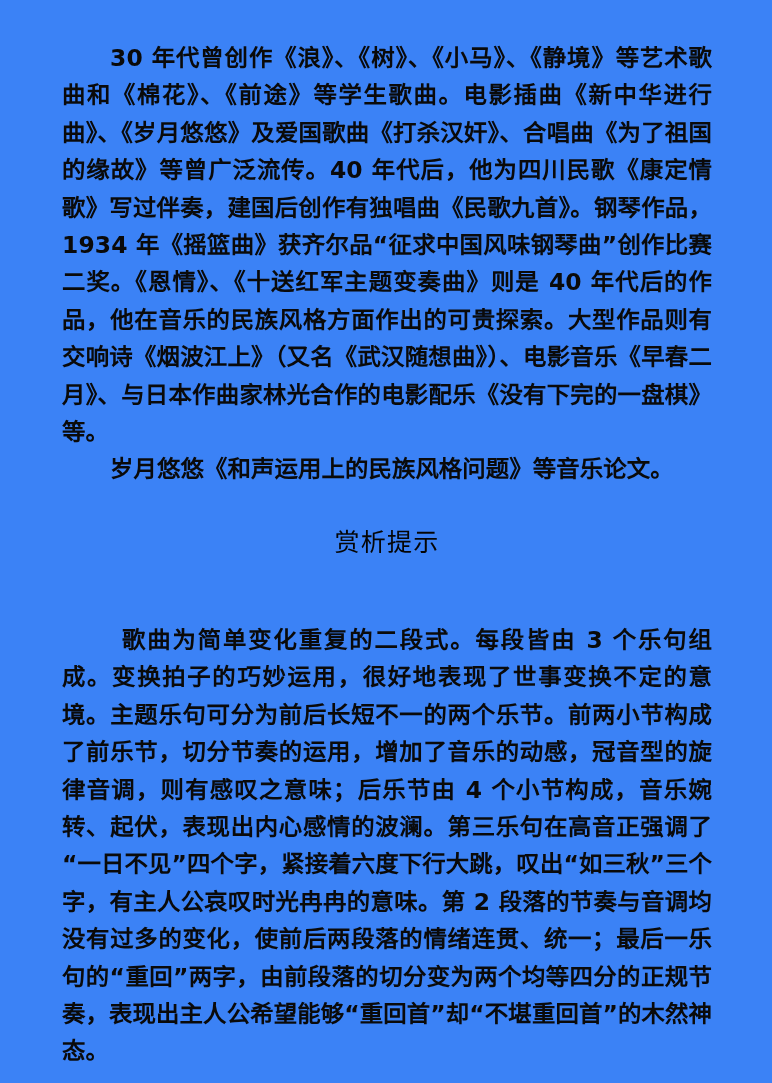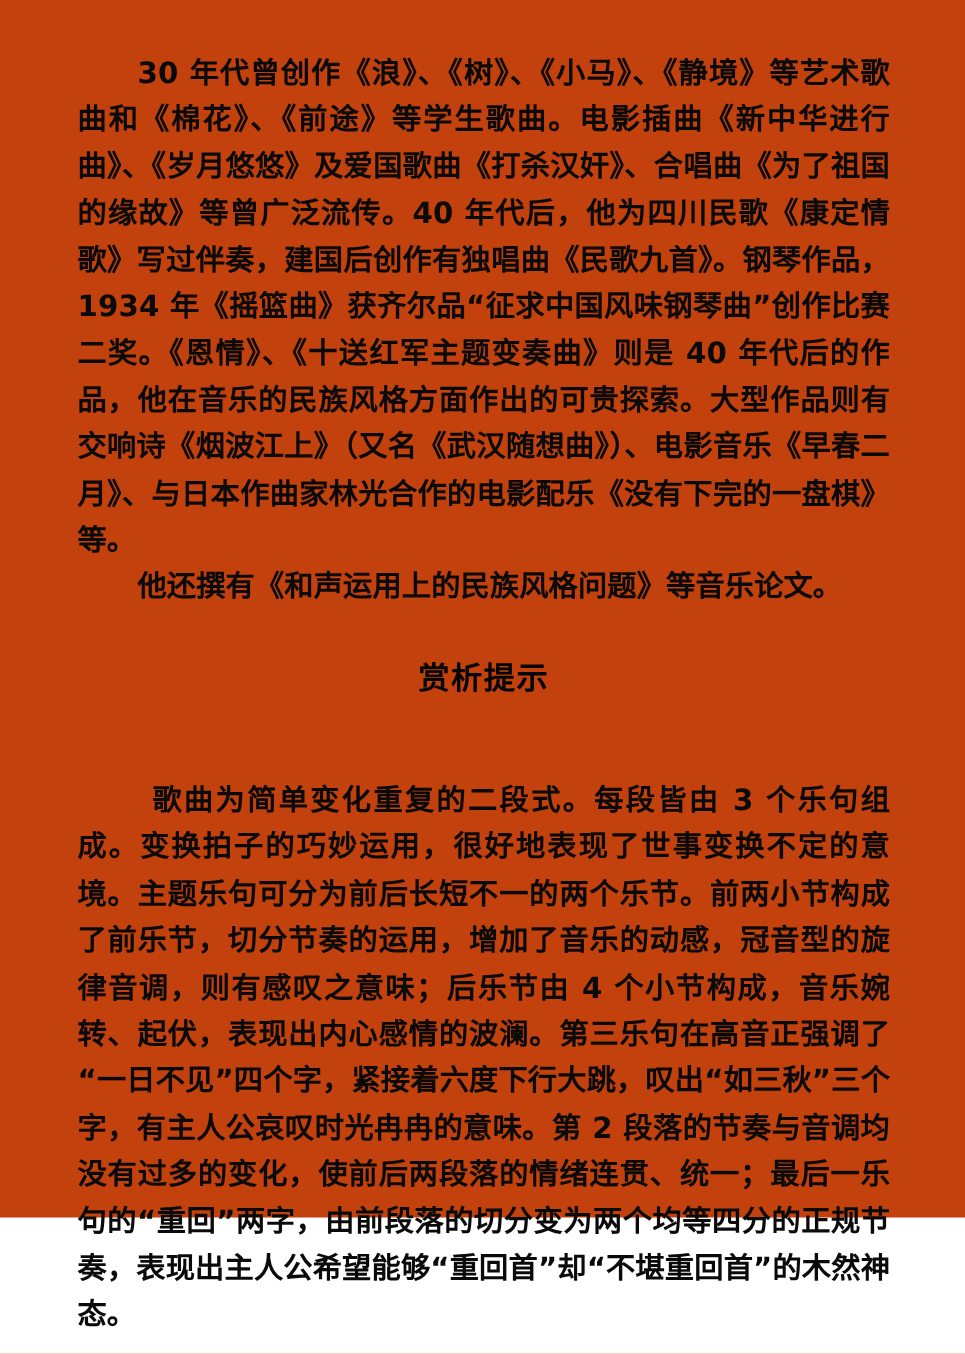--- a/index.html
+++ b/index.html
@@ -12,22 +12,22 @@
     height: 1083px;
     background: #ffffff;
     font-family: "DejaVu Sans", "Liberation Sans", sans-serif;
     color: #000000;
     overflow: hidden;
   }
 
   .page {
     position: relative;
     width: 772px;
-    height: 974px;
-    background: #c2410c;
+    height: 1083px;
+    background: #3b82f6;
     box-sizing: border-box;
   }
 
   .text-column {
     position: absolute;
     left: 62px;
     top: 40px;
     width: 650px;
   }
 
@@ -50,21 +50,21 @@
   }
 
   .para.indent-3 {
     text-indent: 60px;
   }
 
   .section-heading {
     margin: 0;
     font-size: 25px;
     line-height: 34px;
-    font-weight: 700;
+    font-weight: 400;
     text-align: center;
     letter-spacing: 1.2px;
     color: #050505;
   }
 
   
   .gap-heading-top { height: 37px; }
   .gap-heading-bottom { height: 62px; }
 
   
@@ -78,21 +78,21 @@
 </style>
 </head>
 <body>
 
 <div class="page">
 
   <div class="text-column">
 
     <p class="para indent-2">30 年代曾创作《浪》、《树》、《小马》、《静境》等艺术歌曲和《棉花》、《前途》等学生歌曲。电影插曲《新中华进行曲》、《岁月悠悠》及爱国歌曲《打杀汉奸》、合唱曲《为了祖国的缘故》等曾广泛流传。40 年代后，他为四川民歌《康定情歌》写过伴奏，建国后创作有独唱曲《民歌九首》。钢琴作品，1934 年《摇篮曲》获齐尔品“征求中国风味钢琴曲”创作比赛二奖。《恩情》、《十送红军主题变奏曲》则是 40 年代后的作品，他在音乐的民族风格方面作出的可贵探索。大型作品则有交响诗《烟波江上》（又名《武汉随想曲》）、电影音乐《早春二月》、与日本作曲家林光合作的电影配乐《没有下完的一盘棋》等。</p>
 
-    <p class="para indent-2">他还撰有《和声运用上的民族风格问题》等音乐论文。</p>
+    <p class="para indent-2">岁月悠悠《和声运用上的民族风格问题》等音乐论文。</p>
 
     <div class="gap-heading-top"></div>
 
     <h2 class="section-heading">赏析提示</h2>
 
     <div class="gap-heading-bottom"></div>
 
 
     <p class="para indent-3">歌曲为简单变化重复的二段式。每段皆由 3 个乐句组成。变换拍子的巧妙运用，很好地表现了世事变换不定的意境。主题乐句可分为前后长短不一的两个乐节。前两小节构成了前乐节，切分节奏的运用，增加了音乐的动感，冠音型的旋律音调，则有感叹之意味；后乐节由 4 个小节构成，音乐婉转、起伏，表现出内心感情的波澜。第三乐句在高音正强调了“一日不见”四个字，紧接着六度下行大跳，叹出“如三秋”三个字，有主人公哀叹时光冉冉的意味。第 2 段落的节奏与音调均没有过多的变化，使前后两段落的情绪连贯、统一；最后一乐句的“重回”两字，由前段落的切分变为两个均等四分的正规节奏，表现出主人公希望能够“重回首”却“不堪重回首”的木然神态。</p>
 

